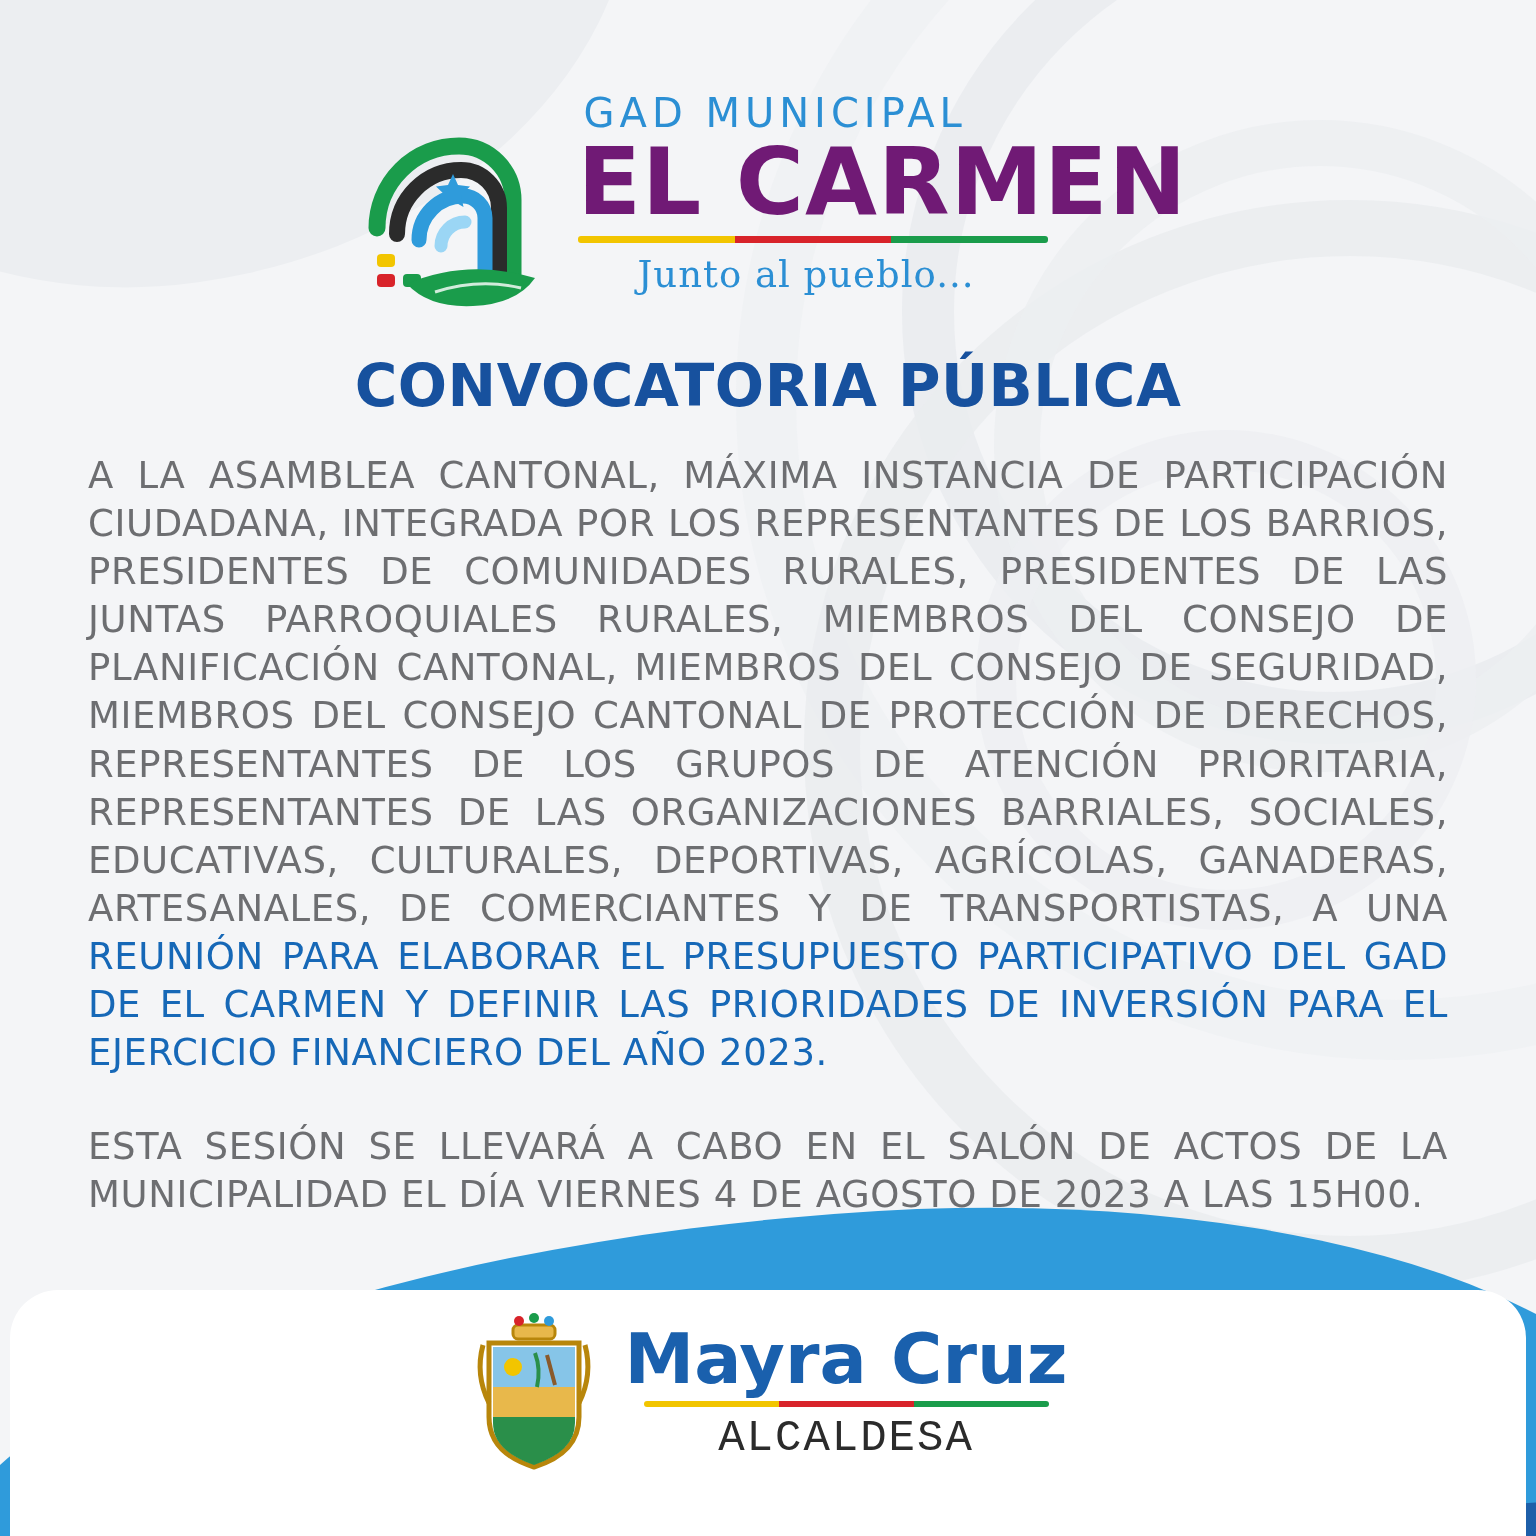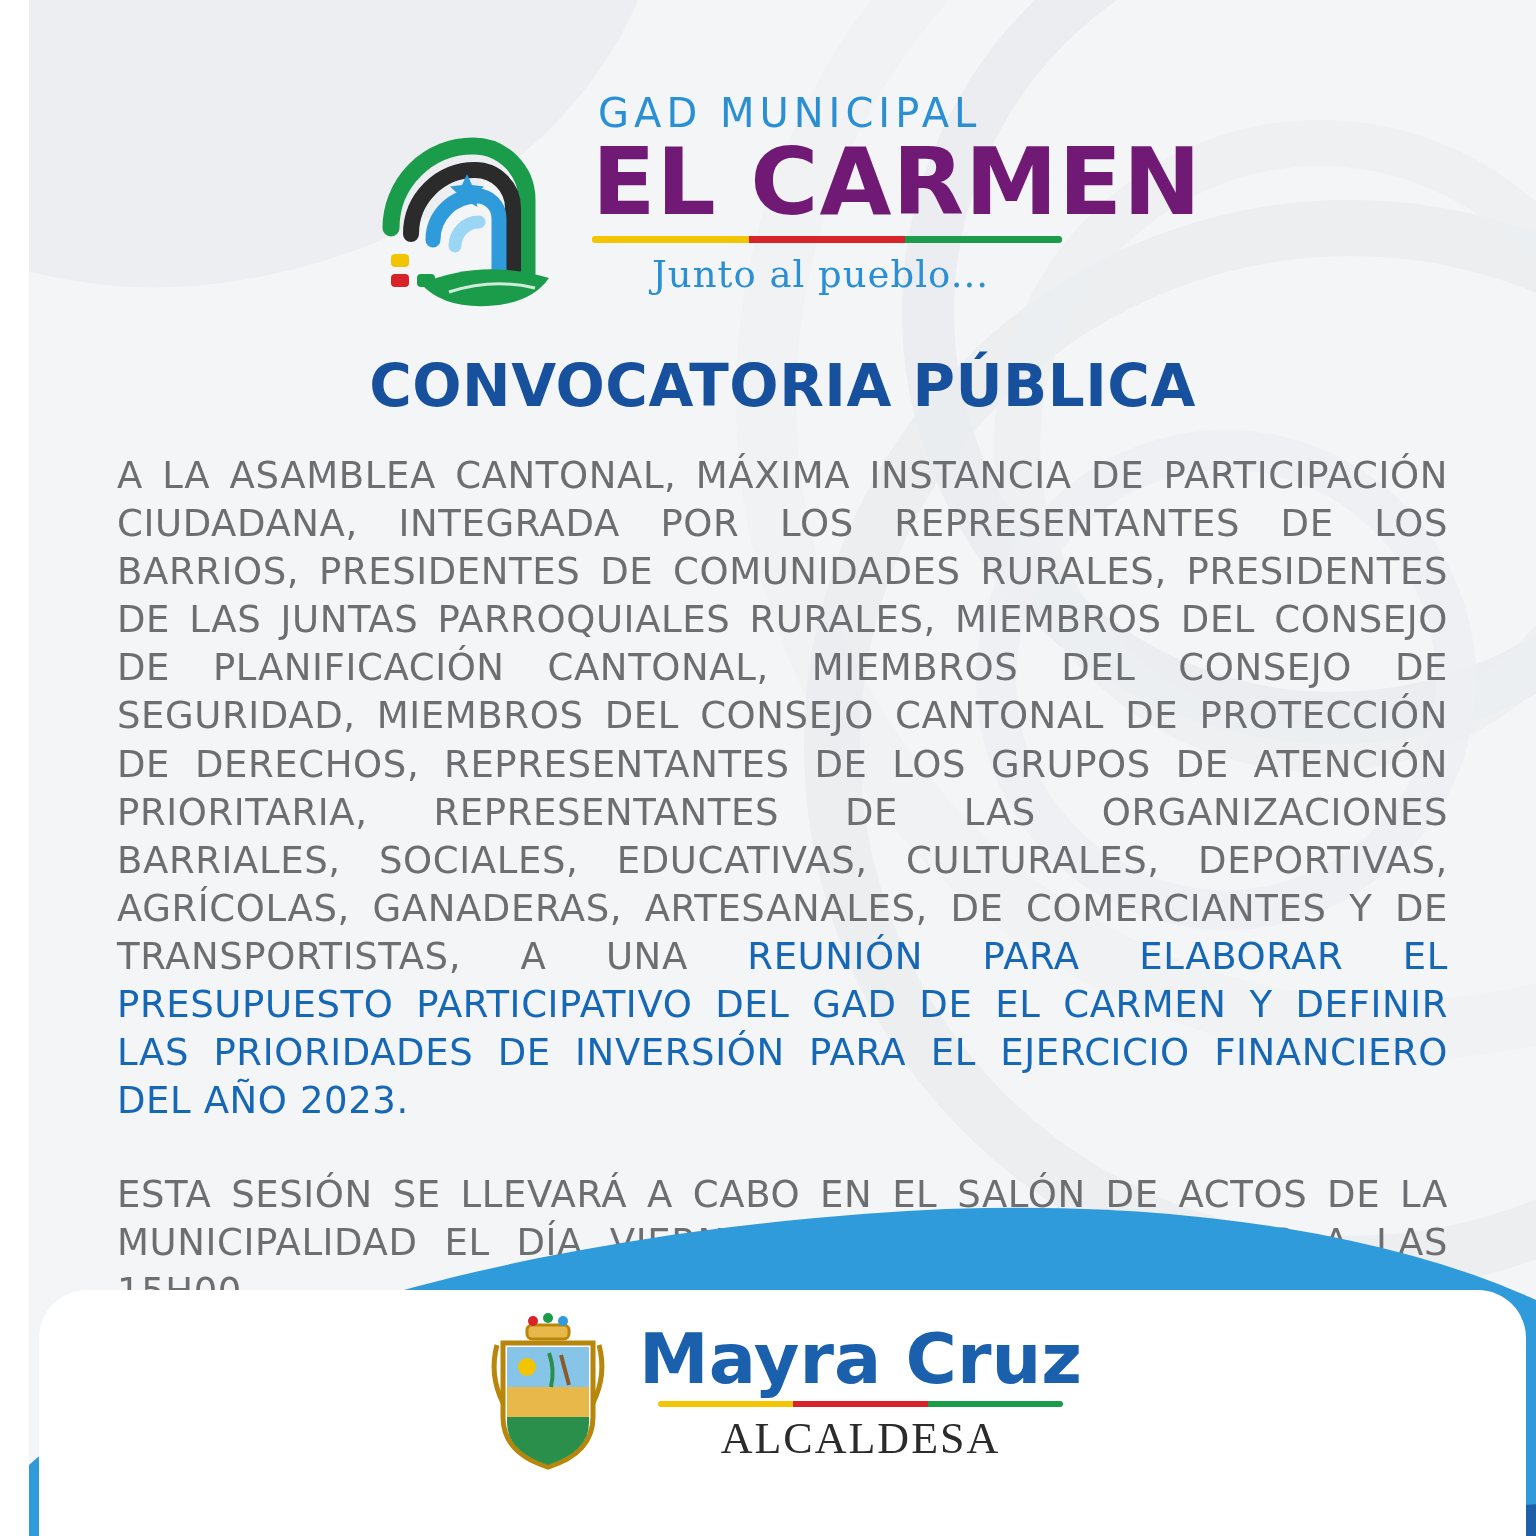--- a/index.html
+++ b/index.html
@@ -8,21 +8,20 @@
     font-family:"Liberation Sans", sans-serif;
     background:#ffffff;
     overflow:hidden;
     position:relative;
   }
 
   .page{
     position:absolute;inset:0;
     background:#f4f5f7;
     overflow:hidden;
-    margin-left:29px;
   }
 
   
   .wm{
     position:absolute;
     border-radius:50%;
     border:44px solid #e9ebee;
     opacity:.85;
   }
   .wm1{width:760px;height:760px;right:-230px;top:-120px;border-width:52px;}
@@ -129,21 +128,21 @@
     font-size:70px;font-weight:bold;color:#1a60ad;line-height:1;
     font-family:"DejaVu Sans", sans-serif;
   }
   .mayor-rule{
     width:405px;height:6px;margin-top:7px;
     background:linear-gradient(to right,#f2c500 0 33.3%,#d8232a 33.3% 66.6%,#1a9c4b 66.6% 100%);
     border-radius:3px;
   }
   .mayor-role{
     margin-top:6px;font-size:44px;letter-spacing:2px;color:#2b2b2b;
-    font-family:Liberation Serif, serif;
+    font-family:Liberation Mono, monospace;
   }
 </style>
 </head>
 <body>
 
 <div class="page">
 
   <div class="topleft"></div>
   <div class="wm wm5"></div>
   <div class="wm wm1"></div>

